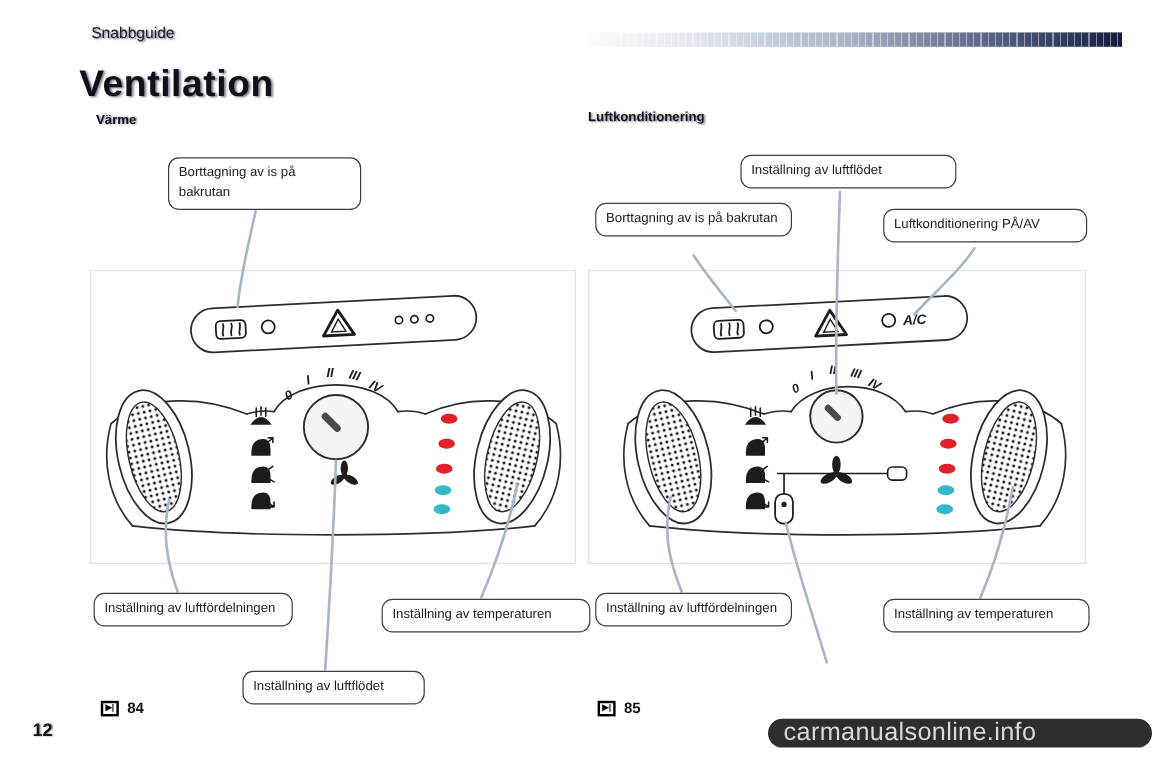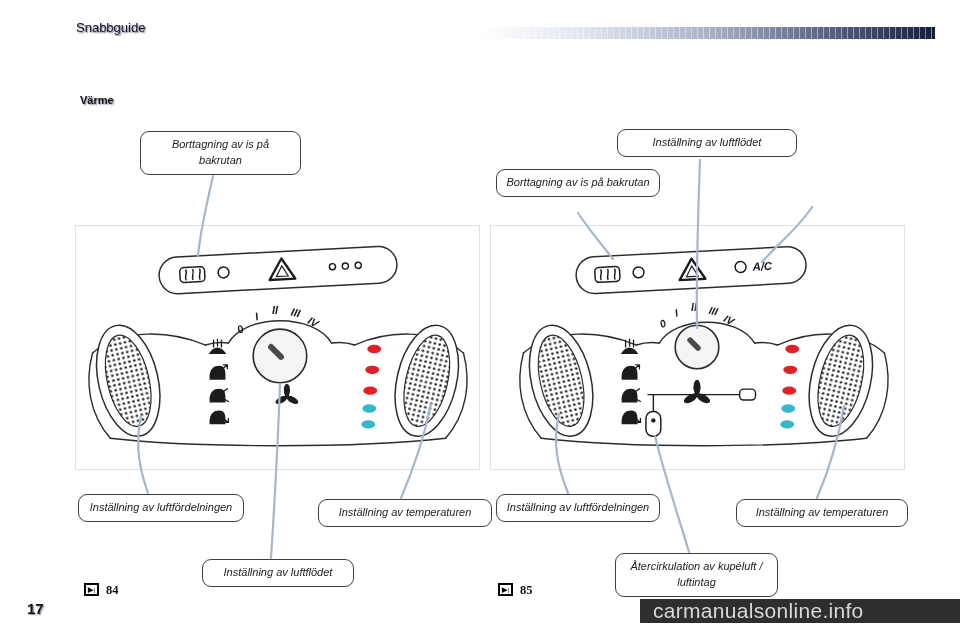--- a/index.html
+++ b/index.html
@@ -21,55 +21,57 @@
   .sub-right { left: 490px; top: 92px; }
 
   .figure { position: absolute; border: 1px solid #e2e2e2; background: #fff; z-index: 1; }
   .fig-left { left: 75px; top: 225px; width: 405px; height: 245px; }
   .fig-right { left: 490px; top: 225px; width: 415px; height: 245px; }
   .figure svg { width: 100%; height: 100%; display: block; }
 
   .overlay { position: absolute; left: 0; top: 0; width: 960px; height: 640px; pointer-events: none; z-index: 3; }
 
   .callout { position: absolute; z-index: 4; background: #fff; border: 1.4px solid #3f3f3f; border-radius: 9px;
-             padding: 5px 8px; font-size: 11px; line-height: 1.45; text-align: center; color: #1c1c1c; font-style: italic; }
+             padding: 5px 8px; font-size: 11px; line-height: 1.45; text-align: left; color: #1c1c1c; }
   .c-l1 { left: 140px; top: 131px; width: 161px; }
   .c-l2 { left: 78px;  top: 494px; width: 166px; }
   .c-l3 { left: 318px; top: 499px; width: 174px; }
   .c-l4 { left: 202px; top: 559px; width: 152px; }
   .c-r1 { left: 617px; top: 129px; width: 180px; }
   .c-r2 { left: 496px; top: 169px; width: 164px; }
   .c-r3 { left: 736px; top: 174px; width: 170px; }
   .c-r4 { left: 496px; top: 494px; width: 164px; }
   .c-r5 { left: 736px; top: 499px; width: 172px; }
   .c-r6 { left: 615px; top: 553px; width: 163px; }
 
-  .marker { position: absolute; display: flex; align-items: flex-start; gap: 7px; z-index: 2; font-family: Liberation Serif, serif; }
+  .marker { position: absolute; display: flex; align-items: center; gap: 7px; z-index: 2; }
   .m-left { left: 84px; top: 583px; }
   .m-right { left: 498px; top: 583px; }
   .ref-icon { display: inline-flex; align-items: center; justify-content: center; min-width: 15px; height: 13px;
               border: 2px solid #000; font-size: 7px; font-weight: bold; color: #000; padding: 0 1px; }
   .ref-num { font-size: 12.5px; font-weight: bold; color: #101018; }
 
   .pagenum { position: absolute; left: 27px; top: 600px; font-size: 15px; font-weight: bold; color: #101018;
              text-shadow: 1.2px .5px 1.5px rgba(10,10,40,.5); }
 
   .wmbar { position: absolute; left: 640px; top: 599px; width: 320px; height: 24px; background: #2e2e30;
-           display: flex; align-items: center; padding-left: 13px; z-index: 5; }
+           display: flex; align-items: center; padding-left: 13px; z-index: 5; border-radius: 14px; }
   .wmtext { color: #d9d9d9; font-size: 21px; letter-spacing: .3px; }
 </style>
 </head>
 <body>
 
 <div class="page">
 
   <div class="hdr">Snabbguide</div>
   <div class="gbar"></div>
 
+  <div class="title">Ventilation</div>
   <div class="subtitle sub-left">Värme</div>
+  <div class="subtitle sub-right">Luftkonditionering</div>
 
   <div class="figure fig-left">
     <svg viewBox="0 0 405 245">
       <defs>
         <pattern id="grille1" width="5" height="5" patternUnits="userSpaceOnUse">
           <rect width="5" height="5" fill="#ffffff"></rect>
           <circle cx="2.5" cy="2.5" r="1.25" fill="#141414"></circle>
         </pattern>
       </defs>
 
@@ -279,31 +281,31 @@
     </g>
   </svg>
 
   <div class="callout c-l1">Borttagning av is på bakrutan</div>
   <div class="callout c-l2">Inställning av luftfördelningen</div>
   <div class="callout c-l3">Inställning av temperaturen</div>
   <div class="callout c-l4">Inställning av luftflödet</div>
 
   <div class="callout c-r1">Inställning av luftflödet</div>
   <div class="callout c-r2">Borttagning av is på bakrutan</div>
+  <div class="callout c-r3">Luftkonditionering PÅ/AV</div>
   <div class="callout c-r4">Inställning av luftfördelningen</div>
   <div class="callout c-r5">Inställning av temperaturen</div>
-  <div class="callout c-r6">Återcirkulation av kupéluft / luftintag</div>
 
   <div class="marker m-left">
     <span class="ref-icon">▶|</span>
     <span class="ref-num">84</span>
   </div>
   <div class="marker m-right">
     <span class="ref-icon">▶|</span>
     <span class="ref-num">85</span>
   </div>
 
-  <div class="pagenum">17</div>
+  <div class="pagenum">12</div>
   <div class="wmbar">
     <span class="wmtext">carmanualsonline.info</span>
   </div>
 
 </div>
 
 </body></html>

